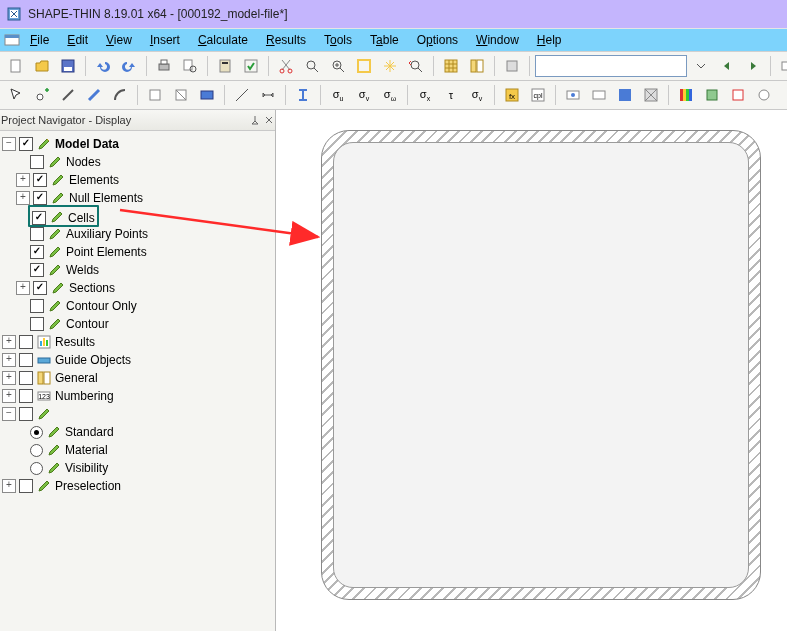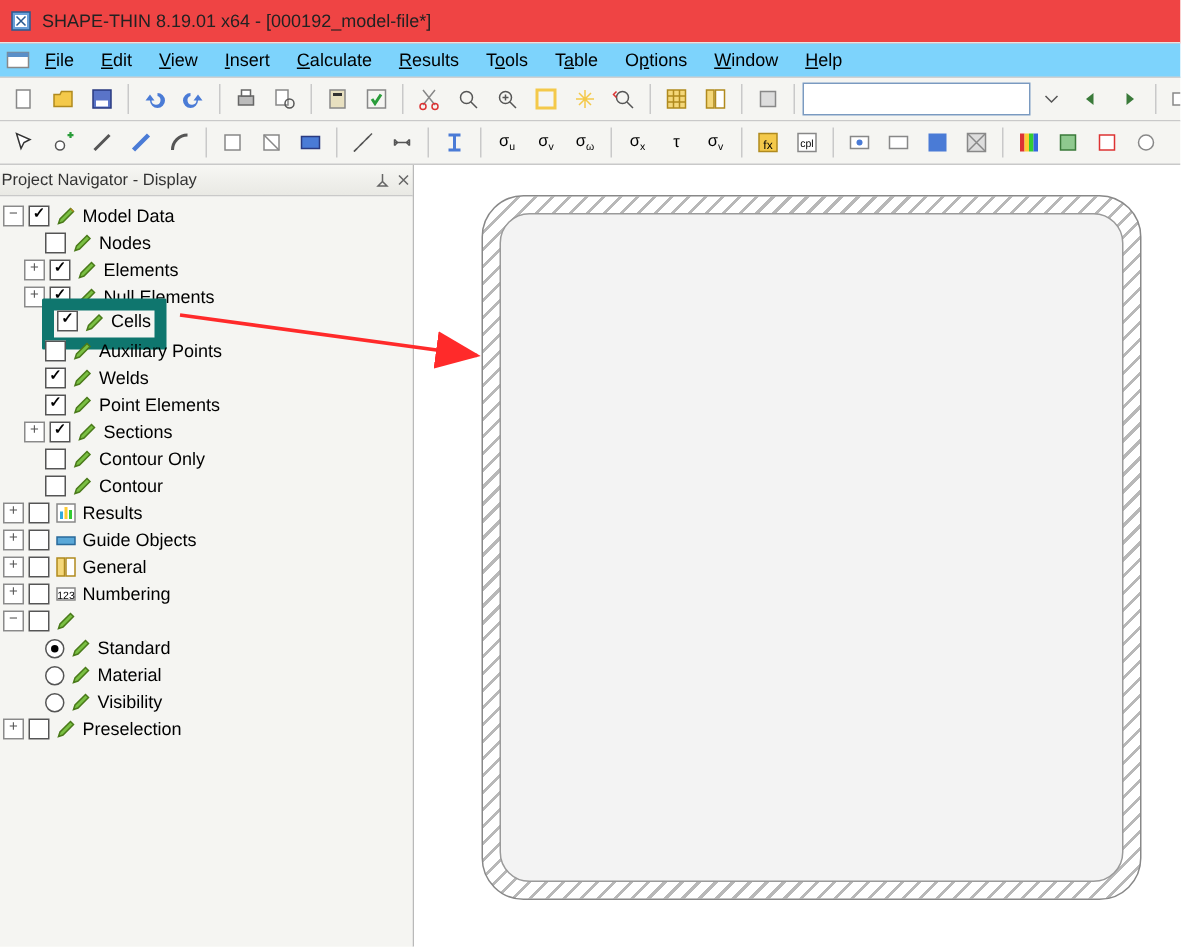--- a/index.html
+++ b/index.html
@@ -1,16 +1,16 @@
 <!DOCTYPE html>
 <html><head>
 <meta charset="utf-8">
 <style>
 html,body{margin:0;padding:0;font-family:"Segoe UI",Tahoma,sans-serif;font-size:12px;color:#000;background:#fff;width:787px;height:631px;overflow:hidden}
-.titlebar{height:28px;background:#ef4444;display:flex;align-items:center;padding:0 6px;gap:6px;border-bottom:1px solid #e5e5e5}
+.titlebar{height:28px;background:#c4b5fd;display:flex;align-items:center;padding:0 6px;gap:6px;border-bottom:1px solid #e5e5e5}
 .titlebar .app-icon{width:16px;height:16px}
 .titlebar .title{font-size:12px;color:#222}
 .menubar{height:22px;background:#7dd3fc;display:flex;align-items:center;padding:0 4px;gap:2px;border-bottom:1px solid #d0d0d0}
 .menubar .mi{padding:2px 8px;cursor:default}
 .menubar .mi u{text-decoration:underline}
 .toolbar{height:28px;background:#f5f5f2;border-bottom:1px solid #c9c9c9;display:flex;align-items:center;padding:0 4px;gap:2px;overflow:hidden}
 .tb-btn{width:22px;height:22px;border:1px solid transparent;border-radius:2px;display:flex;align-items:center;justify-content:center;flex:0 0 auto}
 .tb-sep{width:1px;height:20px;background:#c9c9c9;margin:0 3px;flex:0 0 auto}
 .tb-combo{height:20px;width:150px;border:1px solid #7a9ac0;background:#fff;flex:0 0 auto}
 .main{display:flex;height:calc(631px - 28px - 22px - 28px - 28px);background:#fff}
@@ -19,23 +19,23 @@
 .nav-hdr .hdr-icons{display:flex;gap:4px}
 .tree{flex:1;overflow:auto;padding:4px 2px;background:#f5f5f2}
 .node{display:flex;align-items:center;height:18px;white-space:nowrap}
 .tw{width:12px;height:12px;border:1px solid #8a8a8a;background:#fff;font-size:10px;line-height:10px;text-align:center;margin-right:3px;color:#555;cursor:default;flex:0 0 auto}
 .cb{width:12px;height:12px;border:1px solid #555;background:#fff;margin-right:3px;font-size:10px;line-height:10px;text-align:center;flex:0 0 auto}
 .cb.chk::after{content:"✓";color:#000;font-weight:bold;font-size:10px}
 .rb{width:11px;height:11px;border:1px solid #555;border-radius:50%;margin-right:3px;background:#fff;display:flex;align-items:center;justify-content:center;flex:0 0 auto}
 .rb.sel::after{content:"";width:5px;height:5px;background:#000;border-radius:50%}
 .ni{width:16px;height:16px;margin-right:3px;flex:0 0 auto;display:flex;align-items:center;justify-content:center}
 .lbl{font-size:12px}
-.lbl.bold{font-weight:normal}
+.lbl.bold{font-weight:bold}
 .indent{display:inline-block;flex:0 0 auto}
-.hl{border:8px solid #0f766e;border-radius:1px;padding:0 2px;margin-left:-2px;height:18px;display:flex;align-items:flex-start}
+.hl{border:2px solid #0f766e;border-radius:1px;padding:0 2px;margin-left:-2px;height:18px;display:flex;align-items:flex-end}
 .canvas{flex:1;position:relative;background:#fff}
 .shape-outer{position:absolute;left:45px;top:20px;width:440px;height:470px;border-radius:28px}
 .hatch{position:absolute;inset:0;border:1px solid #888;border-radius:28px;background:repeating-linear-gradient(135deg,#b8b8b8 0 2px,transparent 2px 8px)}
 .shape-inner{position:absolute;left:12px;top:12px;right:12px;bottom:12px;background:#f3f3f3;border:1px solid #9a9a9a;border-radius:20px}
 .annot-arrow{position:absolute;pointer-events:none}
 svg{display:block}
 .ico-pencil{width:14px;height:14px}
 </style>
 </head>
 <body>
@@ -446,32 +446,32 @@
       </div>
 
       <div class="node">
         <span class="indent" style="width:28px"></span>
         <span class="cb chk"></span>
         <span class="ni">
             <svg class="ico-pencil" viewBox="0 0 14 14">
               <path d="M2 12l1-3 7-7 2 2-7 7z" fill="#7ac043" stroke="#4a7a1a"></path>
             </svg>
           </span>
+        <span class="lbl">Point Elements</span>
+      </div>
+
+      <div class="node">
+        <span class="indent" style="width:28px"></span>
+        <span class="cb chk"></span>
+        <span class="ni">
+            <svg class="ico-pencil" viewBox="0 0 14 14">
+              <path d="M2 12l1-3 7-7 2 2-7 7z" fill="#7ac043" stroke="#4a7a1a"></path>
+            </svg>
+          </span>
         <span class="lbl">Welds</span>
-      </div>
-
-      <div class="node">
-        <span class="indent" style="width:28px"></span>
-        <span class="cb chk"></span>
-        <span class="ni">
-            <svg class="ico-pencil" viewBox="0 0 14 14">
-              <path d="M2 12l1-3 7-7 2 2-7 7z" fill="#7ac043" stroke="#4a7a1a"></path>
-            </svg>
-          </span>
-        <span class="lbl">Point Elements</span>
       </div>
 
       <div class="node">
         <span class="indent" style="width:14px"></span>
         <span class="tw">+</span>
         <span class="cb chk"></span>
         <span class="ni">
             <svg class="ico-pencil" viewBox="0 0 14 14">
               <path d="M2 12l1-3 7-7 2 2-7 7z" fill="#7ac043" stroke="#4a7a1a"></path>
             </svg>

